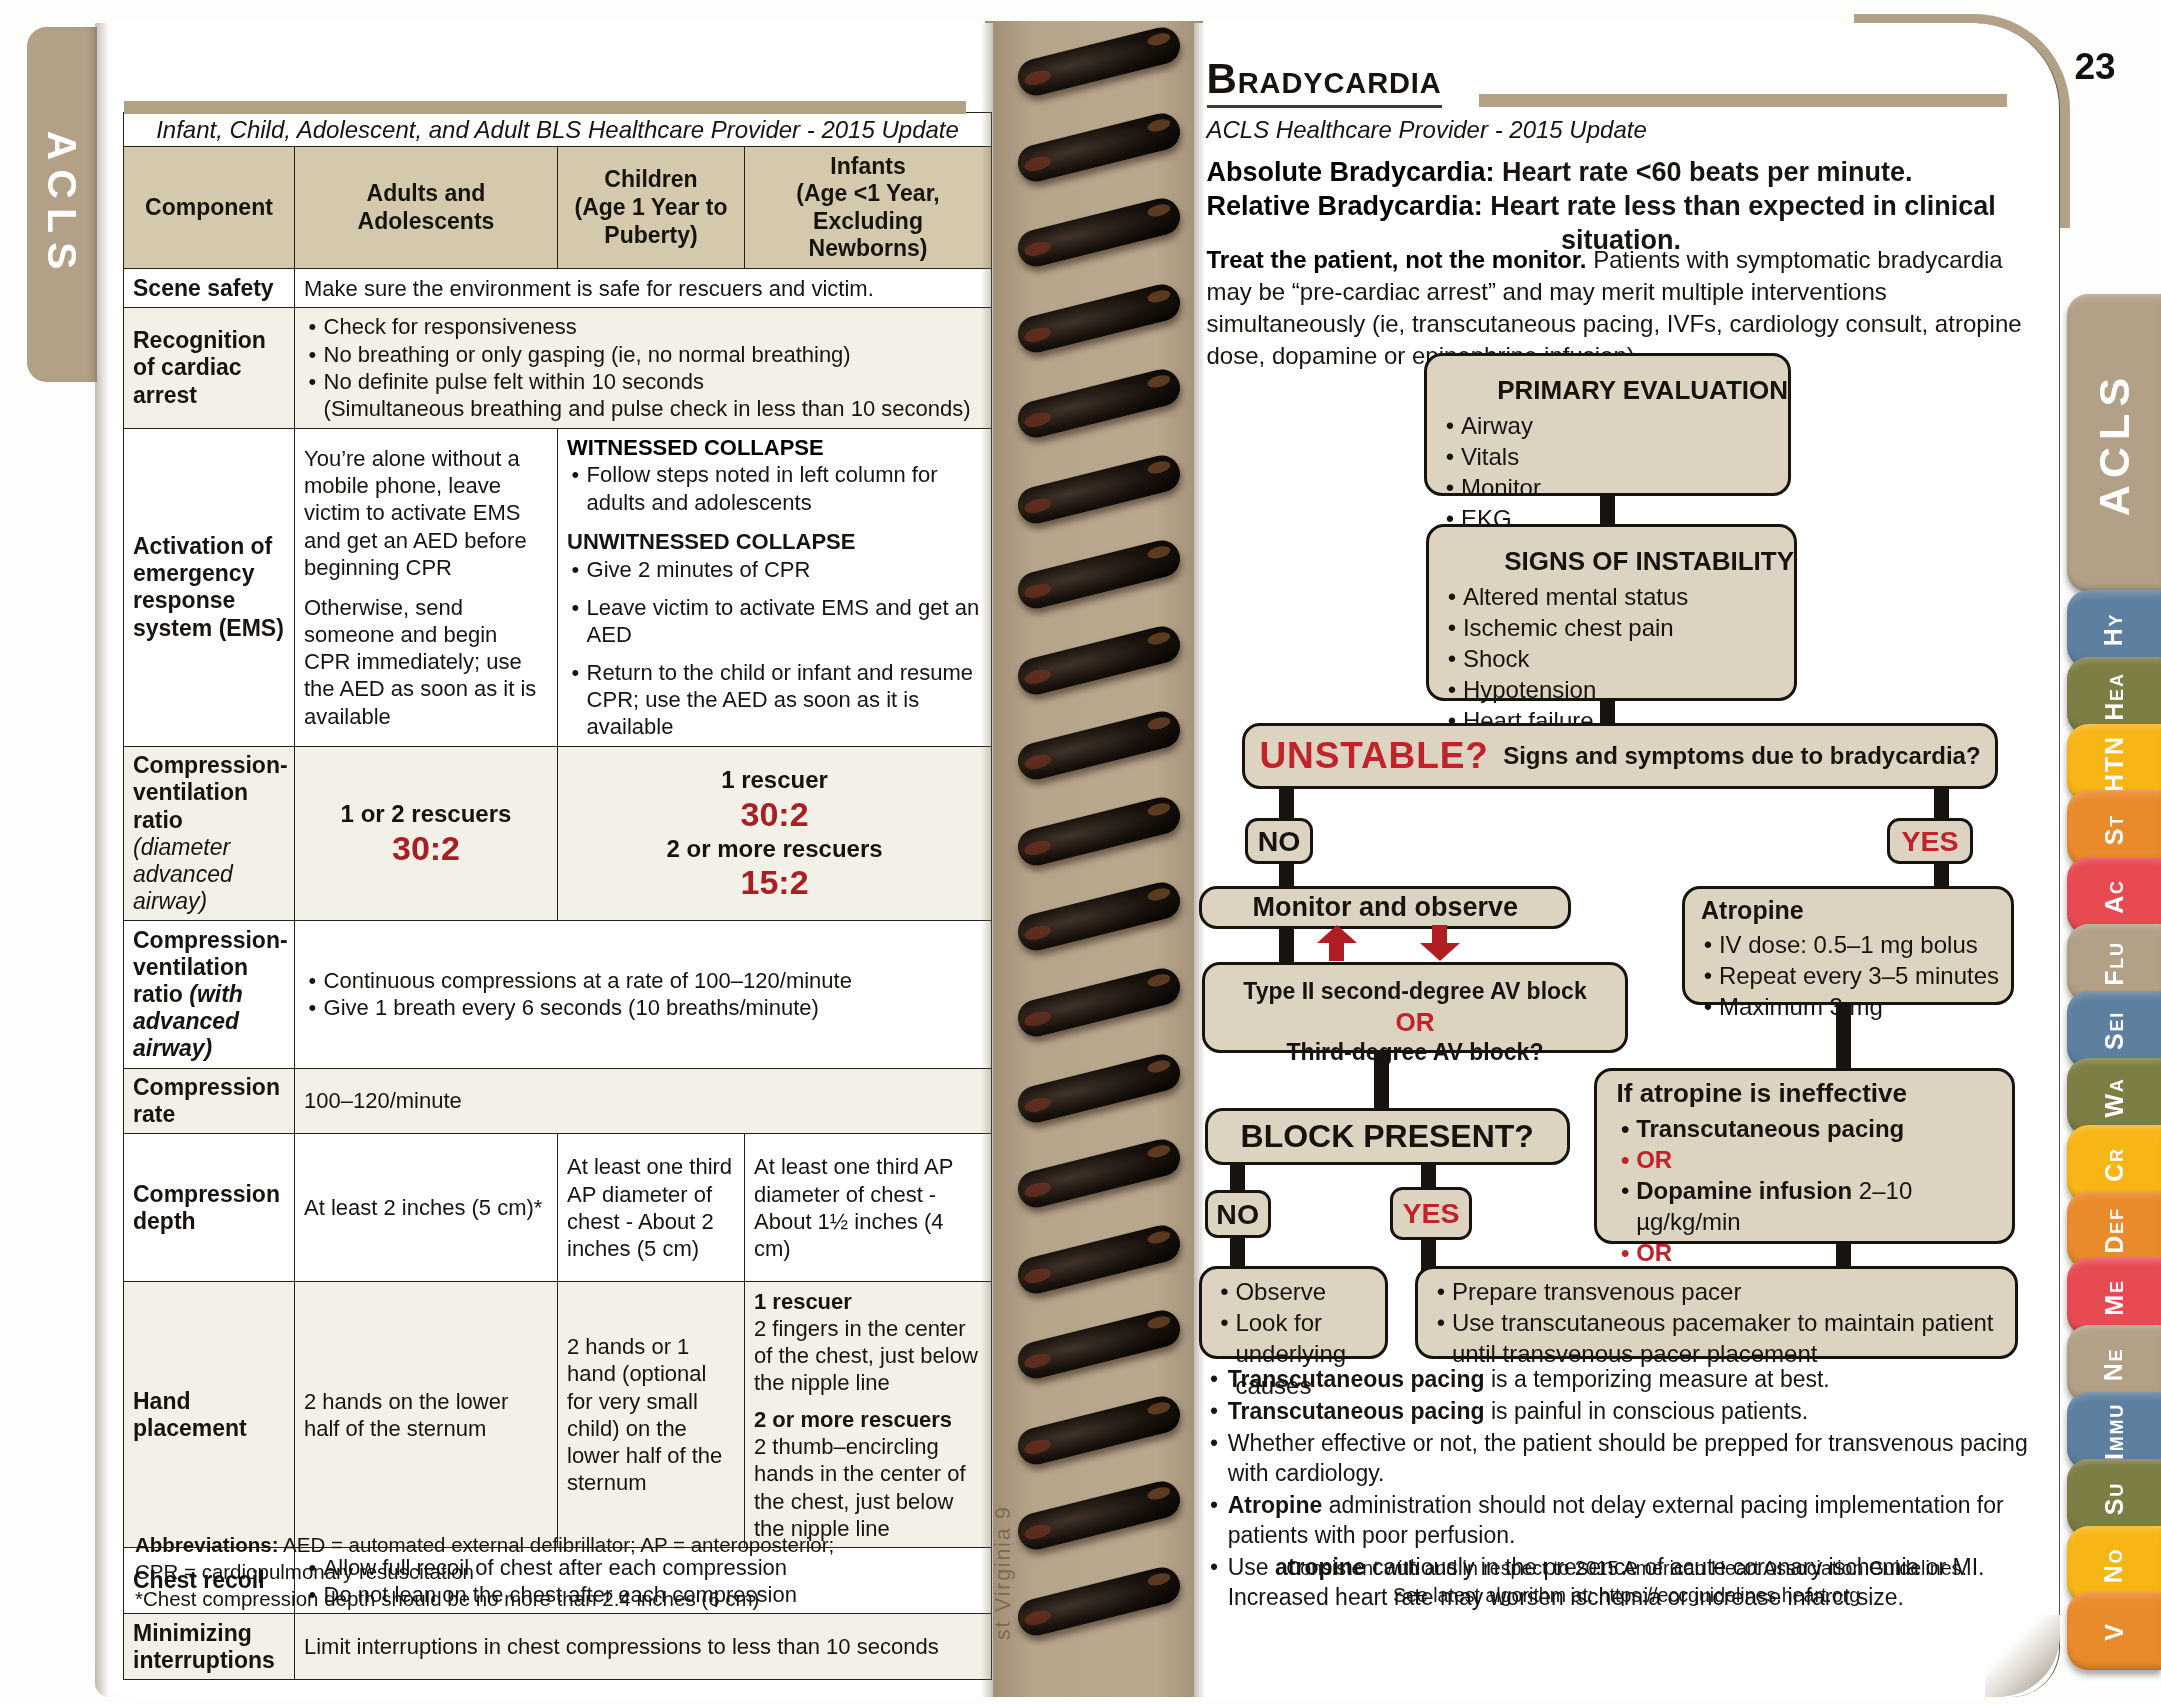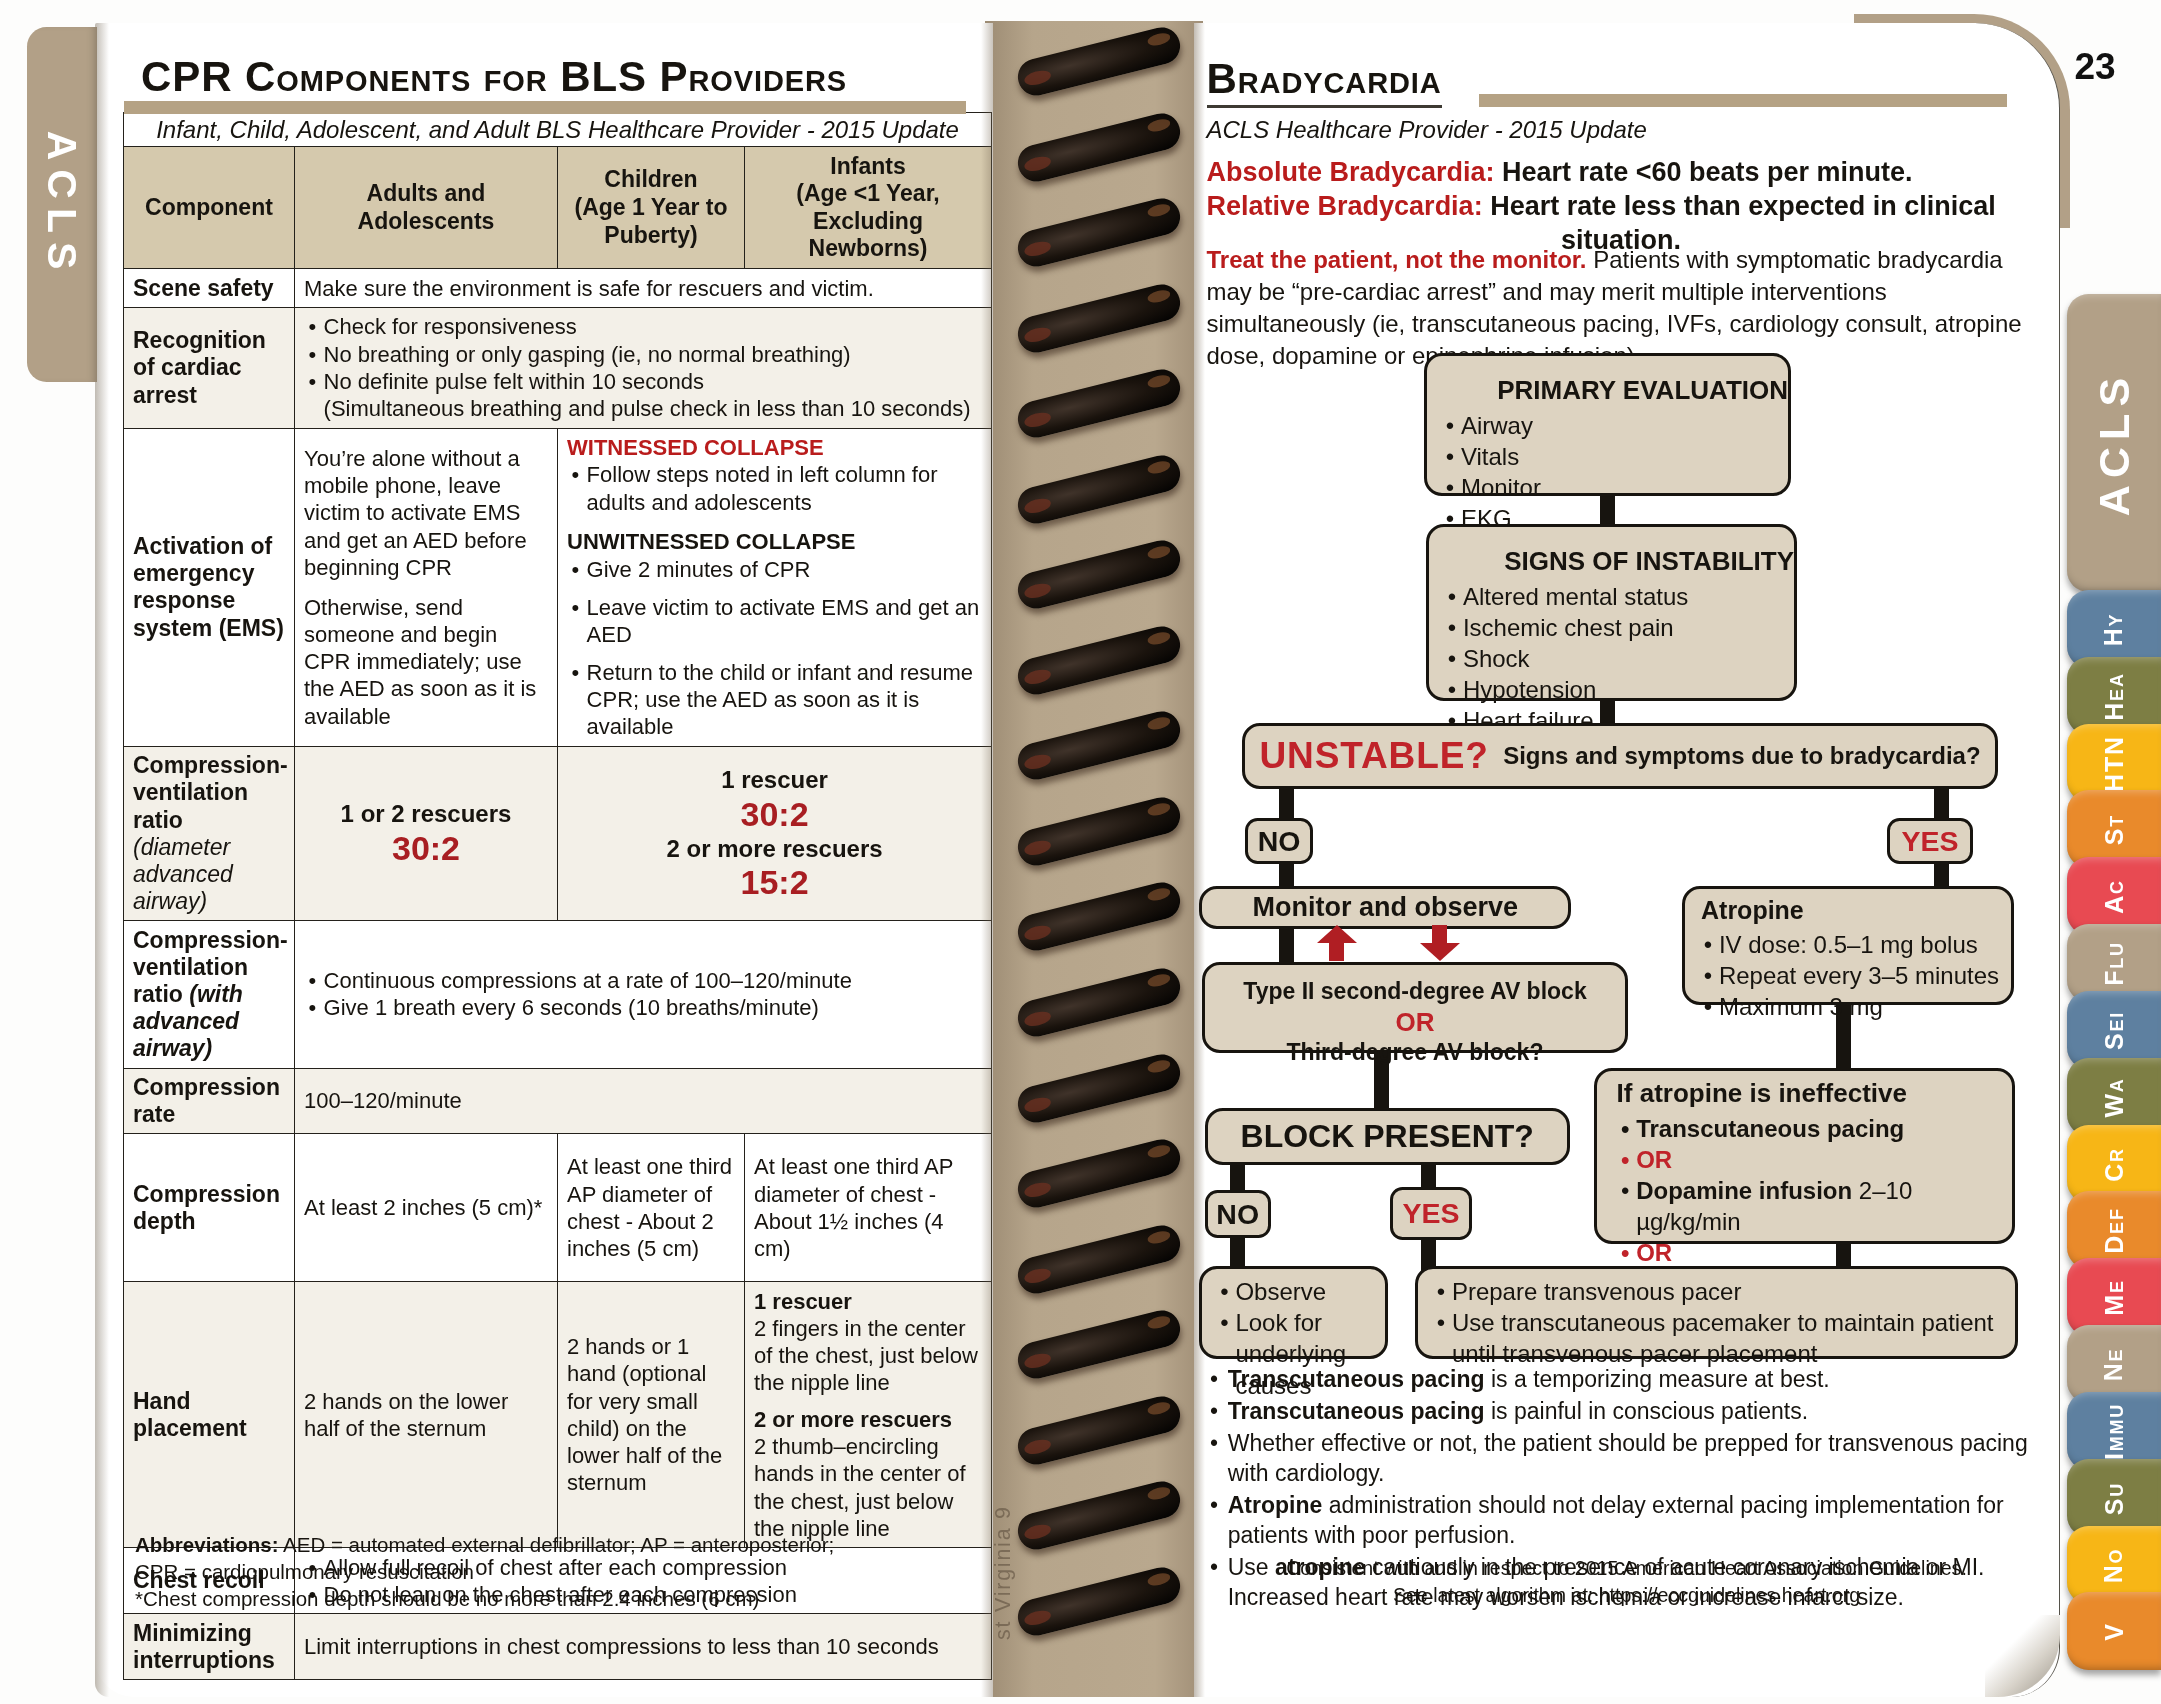--- a/index.html
+++ b/index.html
@@ -40,21 +40,21 @@
   .page-right::before{content:"";position:absolute;left:0;top:0;width:10.7px;height:100%;
              background:linear-gradient(90deg,rgba(120,105,85,.45),rgba(255,255,255,0));}
   .corner-band{position:absolute;left:1854px;top:14.3px;width:216px;height:214px;background:#b2a087;
              border-top-right-radius:96px;z-index:1;}
   .corner-curl{position:absolute;left:1985px;top:1615px;width:75px;height:82px;z-index:3;
              background:linear-gradient(135deg,#ffffff 35%,#d8d3ca 62%,#948d81 100%);
              border-radius:0 0 62px 0;}
 
   
   .sc{font-variant:small-caps;}
-  .red{color:#b91c1c;}
+  .red{color:#000000;}
   .red2{color:#c0232a;}
   .b{font-weight:bold;}
   .i{font-style:italic;}
 
   
   .pl-title{position:absolute;left:46px;top:30px;font-size:42px;font-weight:bold;letter-spacing:0.9px;z-index:2;}
   .pl-bar{position:absolute;left:29px;top:78px;width:842px;height:12.5px;background:#b5a284;z-index:1;}
   .cpr{position:absolute;left:28px;top:89px;width:868px;border-collapse:collapse;table-layout:fixed;
        font-size:22px;line-height:1.24;}
   .cpr td{border:1.8px solid #24211b;padding:5.3px 9px;vertical-align:middle;}
@@ -139,21 +139,20 @@
       <div class="coil" style="top: 1540px;"></div>
     </div>
   <div class="corner-band"></div>
 
   <div class="left-tab">
     <span class="vt">ACLS</span>
   </div>
 
   <div class="page-left">
     <div class="pl-bar"></div>
-    <div class="pl-title sc">CPR Components for BLS Providers</div>
 
     <table class="cpr">
       <colgroup>
           <col style="width:171px">
           <col style="width:263px">
           <col style="width:187px">
           <col style="width:247px">
         </colgroup>
       <tbody>
           <tr>

